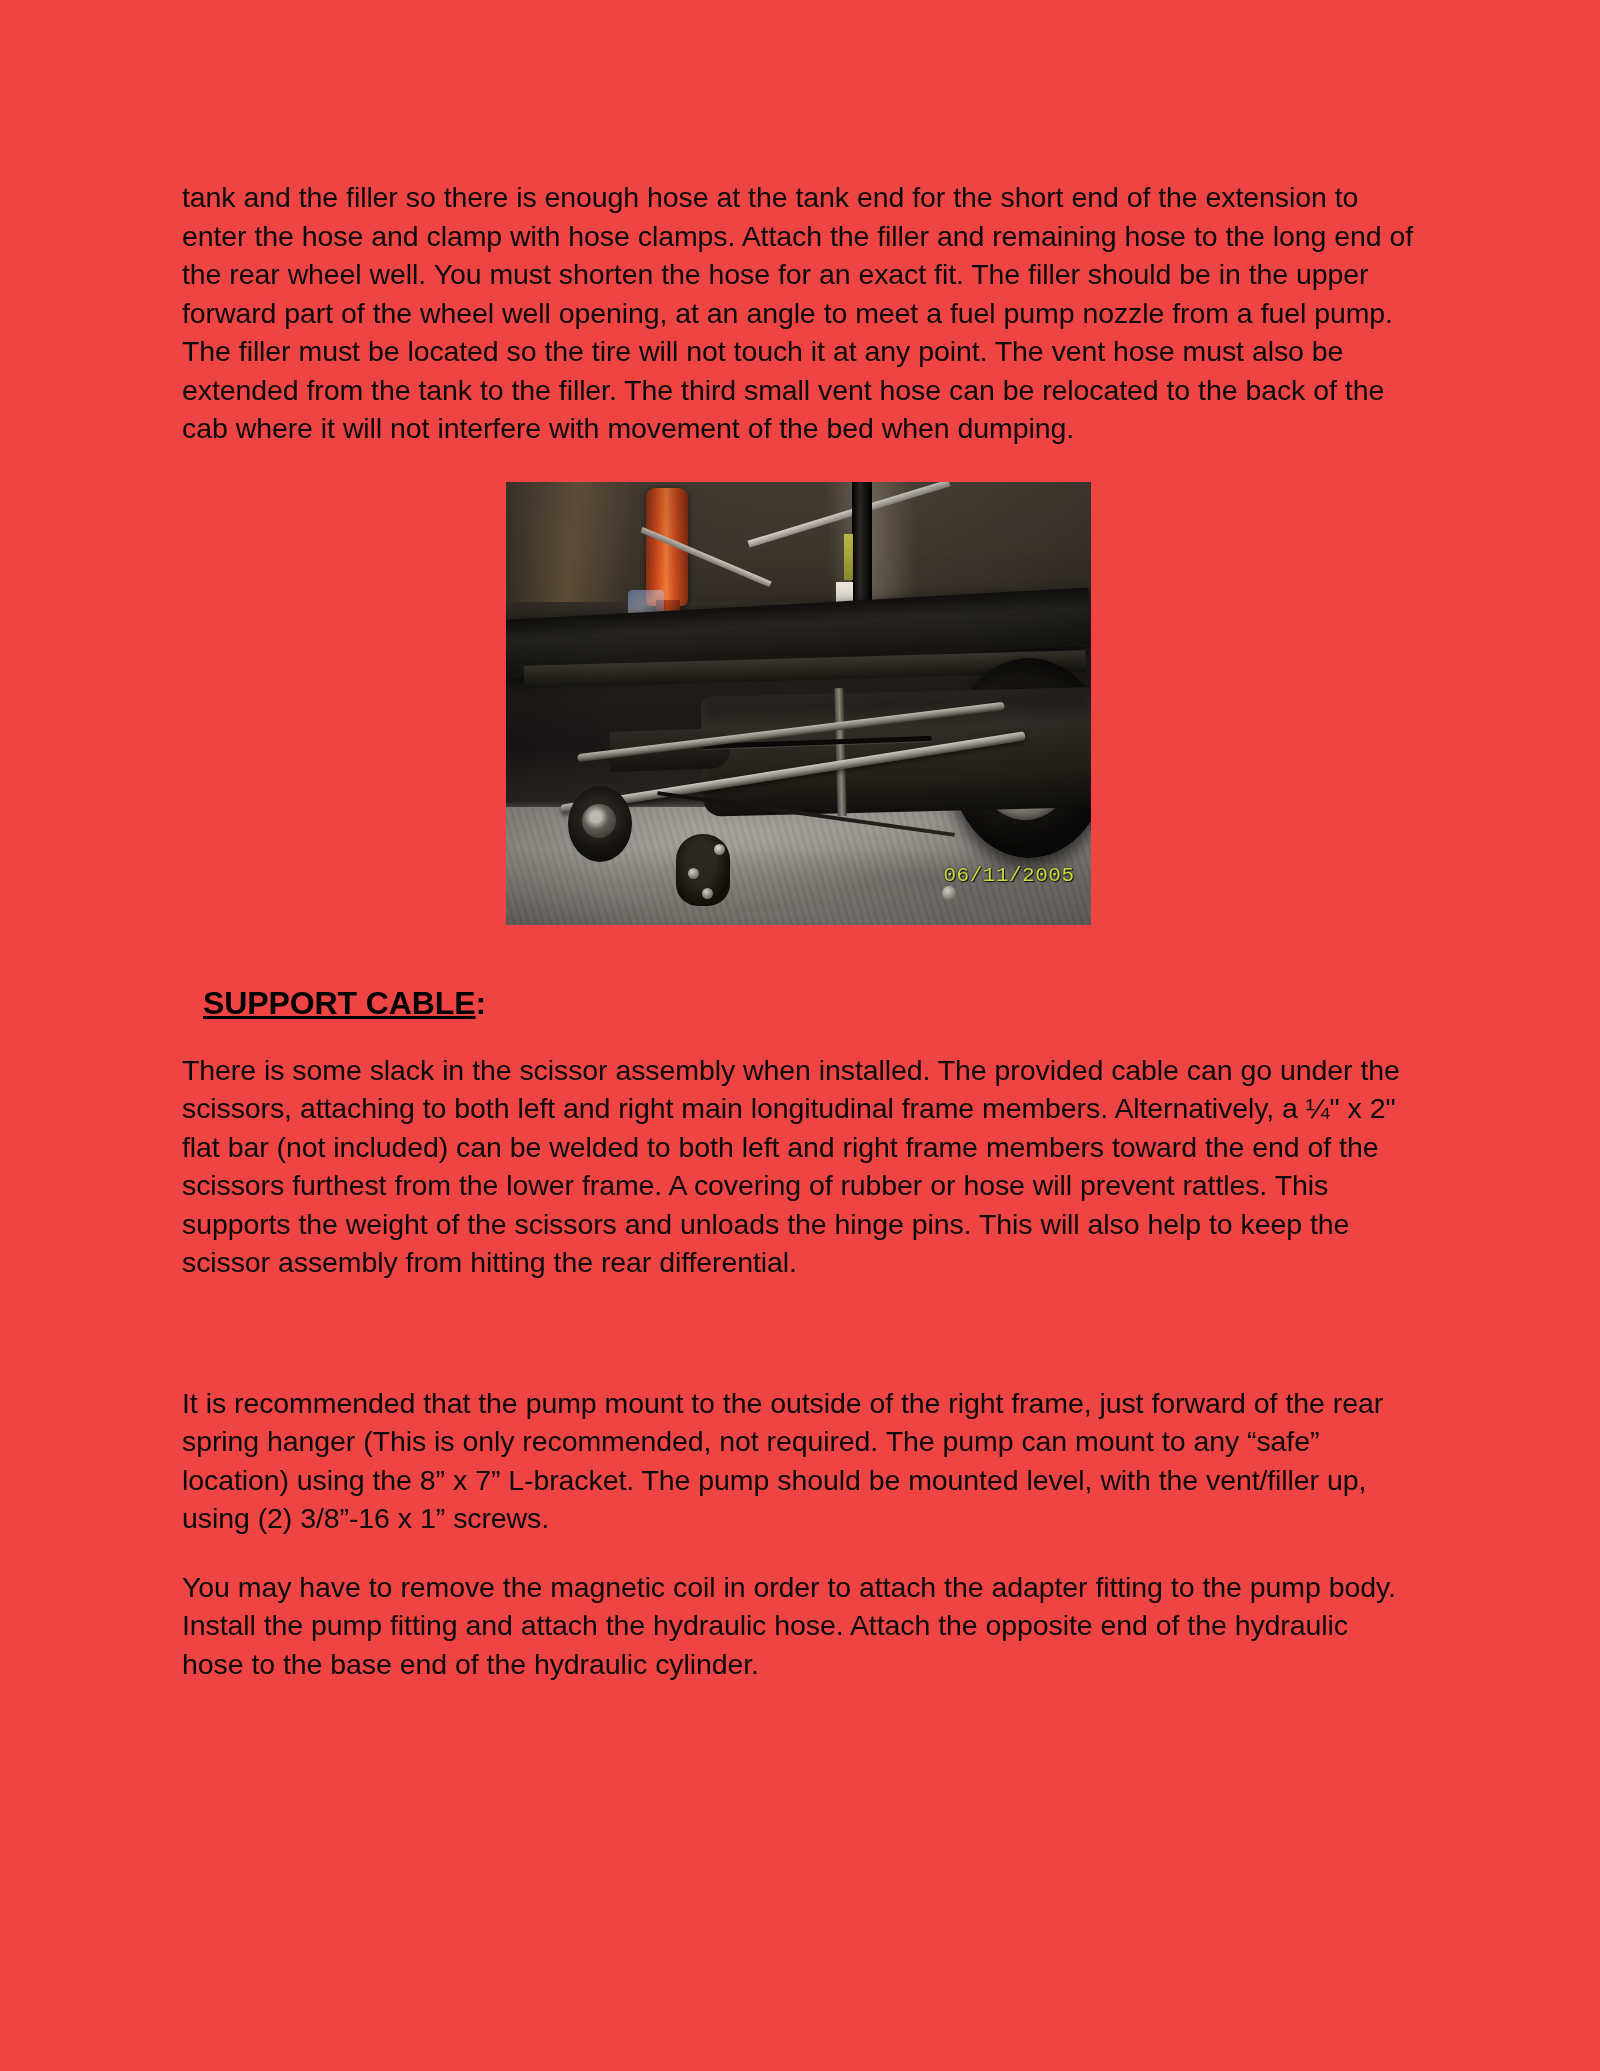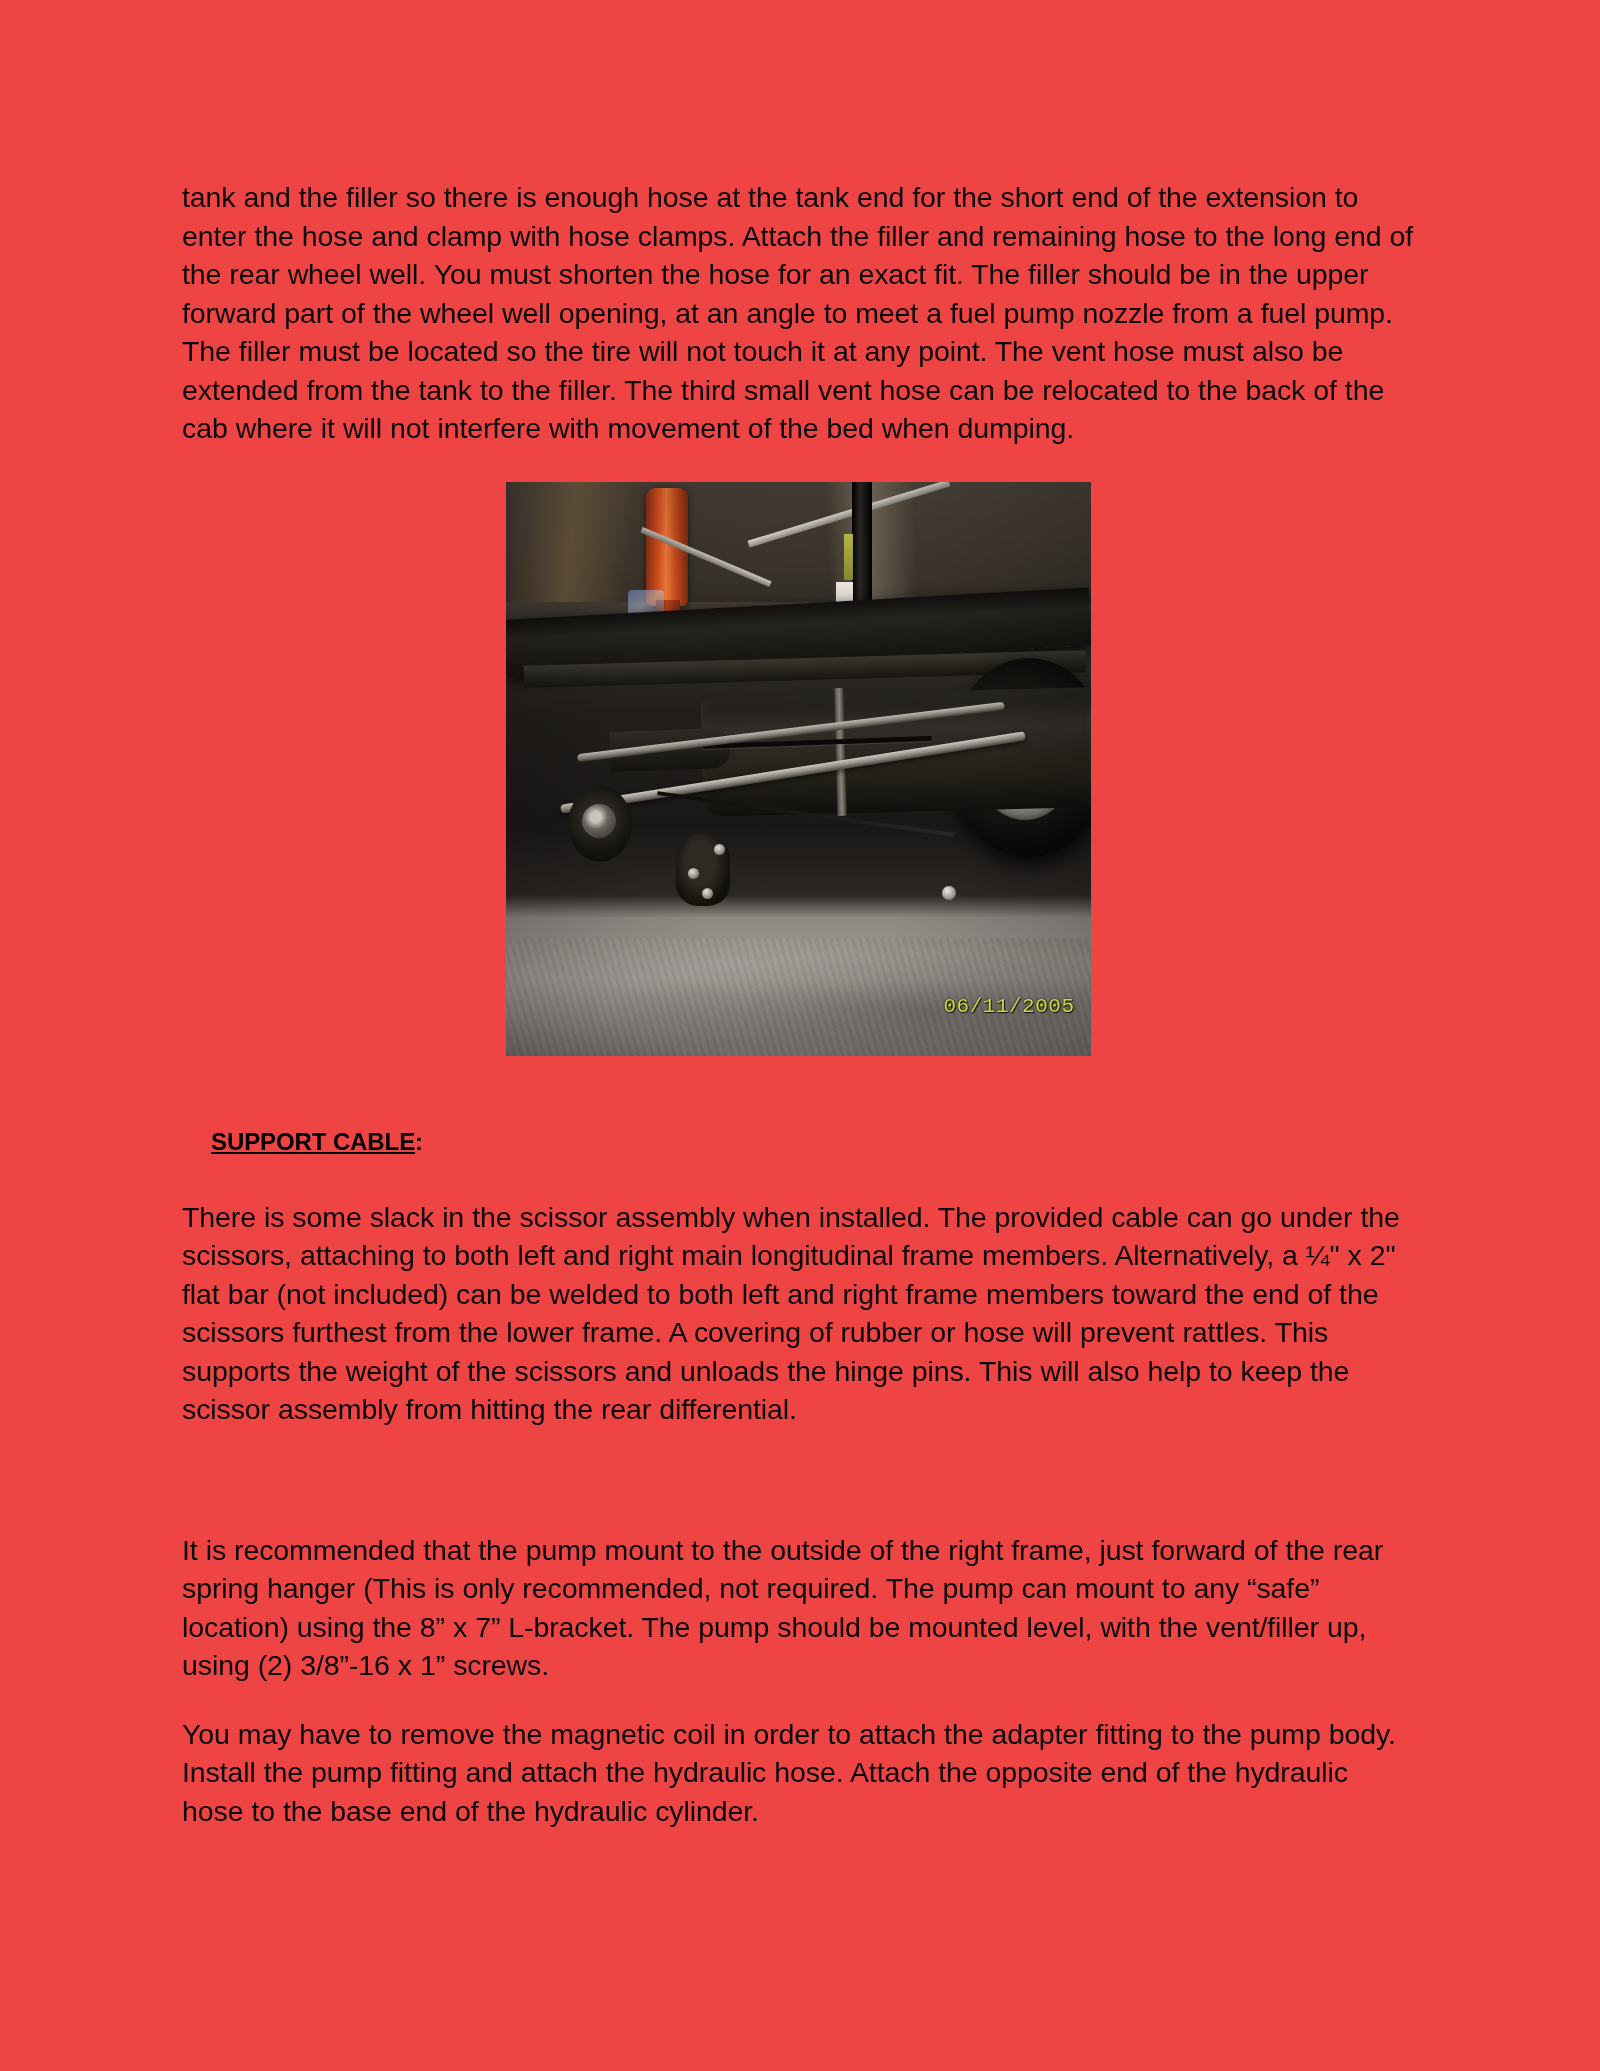--- a/index.html
+++ b/index.html
@@ -42,21 +42,21 @@
   .gap-between-pump-paras { height: 30px; }
 
   .photo-block {
     margin: 0;
     display: flex;
     justify-content: center;
   }
   .photo {
     position: relative;
     width: 585px;
-    height: 574px;
+    height: 443px;
     overflow: hidden;
     background: #2a2724;
   }
   
   .ph-bg {
     position: absolute; inset: 0;
     background:
       linear-gradient(180deg,#6c6054 0%, #5b5246 14%, #3b352e 24%, #211e1b 40%, #1a1817 60%, #2b2724 72%, #8d8882 76%, #a7a29b 88%, #938e88 100%);
   }
   .ph-rafters {
@@ -238,23 +238,23 @@
     bottom: 38px;
     font-family: "Liberation Mono", monospace;
     font-size: 21px;
     letter-spacing: 0.5px;
     color: #c9dd3c;
     text-shadow: 0 0 2px rgba(0,0,0,.9), 1px 1px 1px rgba(0,0,0,.8);
     white-space: nowrap;
   }
 
   h2.section-heading {
-    margin: 8px;
+    margin: 0;
     padding-left: 21px;
-    font-size: 24px;
+    font-size: 32px;
     line-height: 36px;
     font-weight: bold;
     letter-spacing: -0.1px;
   }
   h2.section-heading .u {
     text-decoration: underline;
     text-underline-offset: 2px;
   }
 </style>
 </head>

